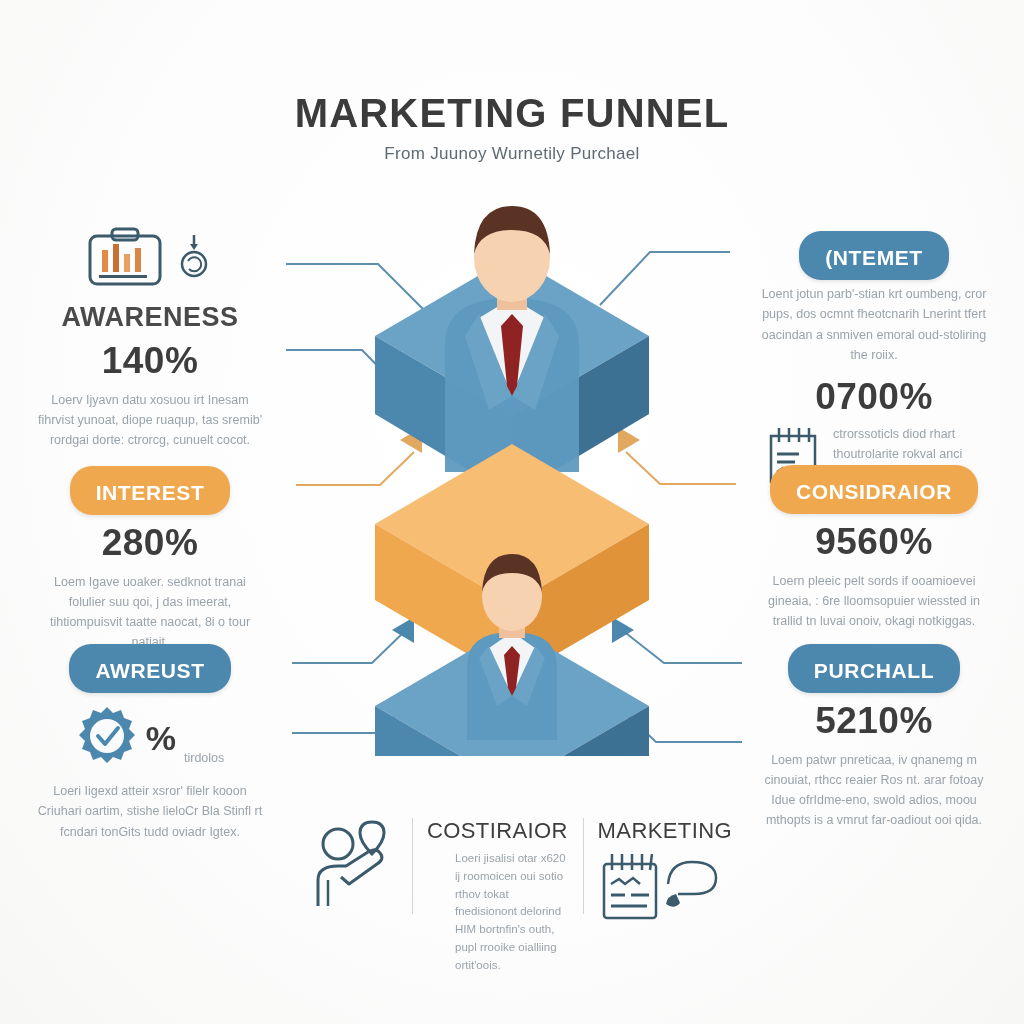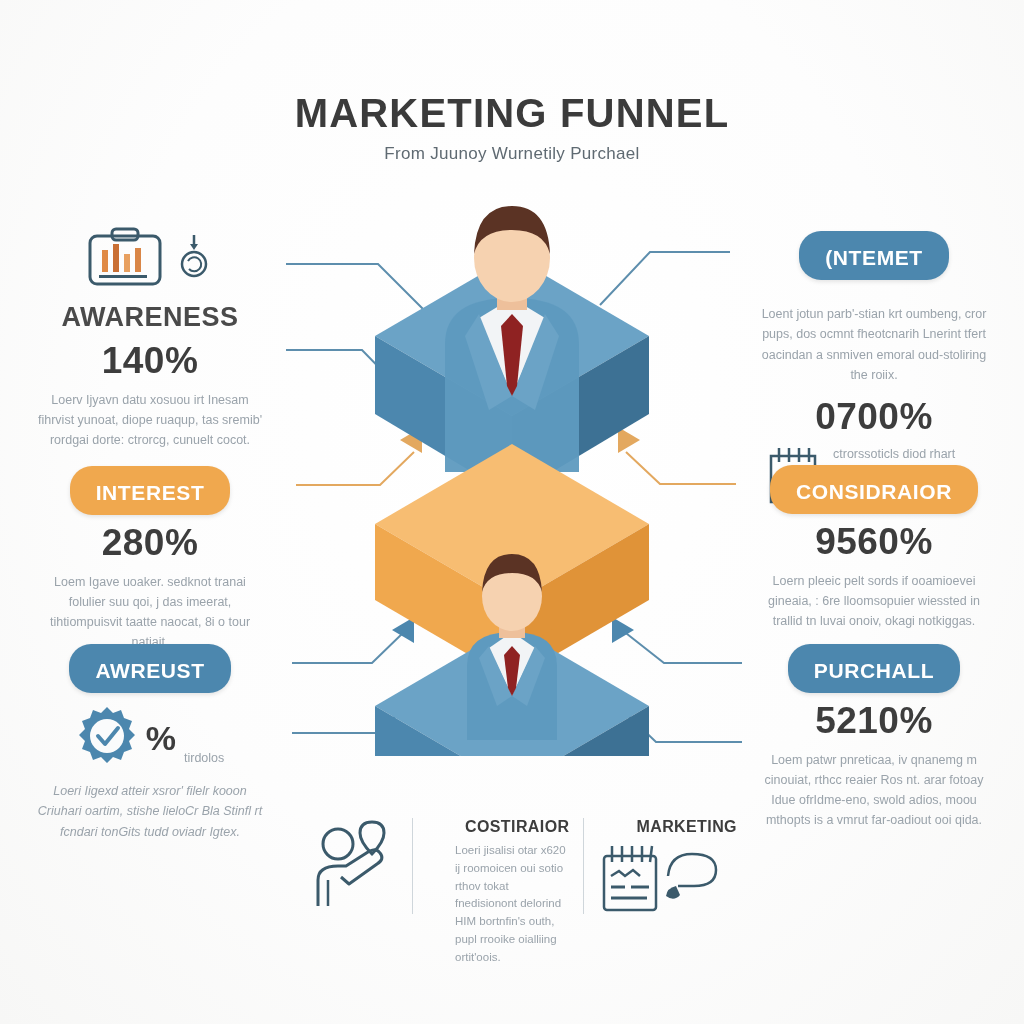--- a/index.html
+++ b/index.html
@@ -76,23 +76,22 @@
   .pct-gear .sub{font-size:12.5px;color:#9aa3ab;align-self:flex-end;padding-bottom:6px;}
 
   
   .bottom{
     position:absolute;left:312px;top:818px;width:420px;height:120px;
     display:flex;align-items:flex-start;
   }
   .bsep{width:1px;background:#cfd6db;height:96px;margin:0 14px;flex:none;}
   .bcol{display:flex;flex-direction:column;}
   .bhead{
-    font-size:16px;font-weight:700;color:#3d3d3d;letter-spacing:.4px;
+    font-size:22px;font-weight:400;color:#3d3d3d;letter-spacing:.4px;
     white-space:nowrap;
-    margin-left:38px;
   }
   .btext{
     margin-top:6px;font-size:11.5px;line-height:1.55;color:#9aa3ab;max-width:138px;margin-left:28px;
   }
   .bicons{display:flex;align-items:flex-start;gap:6px;margin-top:6px;}
 </style>
 </head>
 <body>
 
 <div class="canvas">
@@ -234,26 +233,26 @@
       <span>
         <svg width="62" height="62" viewBox="0 0 62 62">
           <path d="M31 2 l6 6 8 -3 3 8 8 3 -3 8 6 6 -6 6 3 8 -8 3 -3 8 -8 -3 -6 6 -6 -6 -8 3 -3 -8 -8 -3 3 -8 -6 -6 6 -6 -3 -8 8 -3 3 -8 8 3 z" fill="#4c87ae"></path>
           <circle cx="31" cy="31" r="17" fill="#fafbfc"></circle>
           <path d="M22 31 l7 8 13 -16" fill="none" stroke="#4c87ae" stroke-width="4" stroke-linecap="round" stroke-linejoin="round"></path>
         </svg>
       </span>
       <span class="pcts">%</span>
       <span class="sub">tirdolos</span>
     </div>
-    <div class="body-text tight" style="margin-top:10px;font-style:italic;">Loeri Iigexd atteir xsror' filelr kooon Criuhari oartim, stishe lieloCr Bla Stinfl rt fcndari tonGits tudd oviadr Igtex.</div>
+    <div class="body-text tight" style="margin-top:10px;">Loeri Iigexd atteir xsror' filelr kooon Criuhari oartim, stishe lieloCr Bla Stinfl rt fcndari tonGits tudd oviadr Igtex.</div>
   </div>
 
   <div class="block right" style="top:231px;">
     <div class="pill blue">(NTEMET</div>
-    <div class="body-text" style="margin-top:24px;">Loent jotun parb'-stian krt oumbeng, cror pups, dos ocmnt fheotcnarih Lnerint tfert oacindan a snmiven emoral oud-stoliring the roiix.</div>
+    <div class="body-text" style="margin-top:4px;">Loent jotun parb'-stian krt oumbeng, cror pups, dos ocmnt fheotcnarih Lnerint tfert oacindan a snmiven emoral oud-stoliring the roiix.</div>
     <div class="pct" style="margin-top:12px;text-align:center;">0700%</div>
     <div class="icon-inline" style="margin-top:6px;">
       <span>
         <svg width="56" height="62" viewBox="0 0 56 62">
           <rect x="6" y="12" width="44" height="46" fill="none" stroke="#3b5a6b" stroke-width="2.5"></rect>
           <path d="M14 4 l0 14 M24 4 l0 14 M34 4 l0 14 M44 4 l0 14" stroke="#3b5a6b" stroke-width="2.5"></path>
           <path d="M12 30 l22 0 M12 38 l18 0" stroke="#3b5a6b" stroke-width="3"></path>
           <path d="M12 48 l6 -4 5 4 6 -5 6 5" fill="none" stroke="#3b5a6b" stroke-width="2.5"></path>
         </svg>
       </span>

